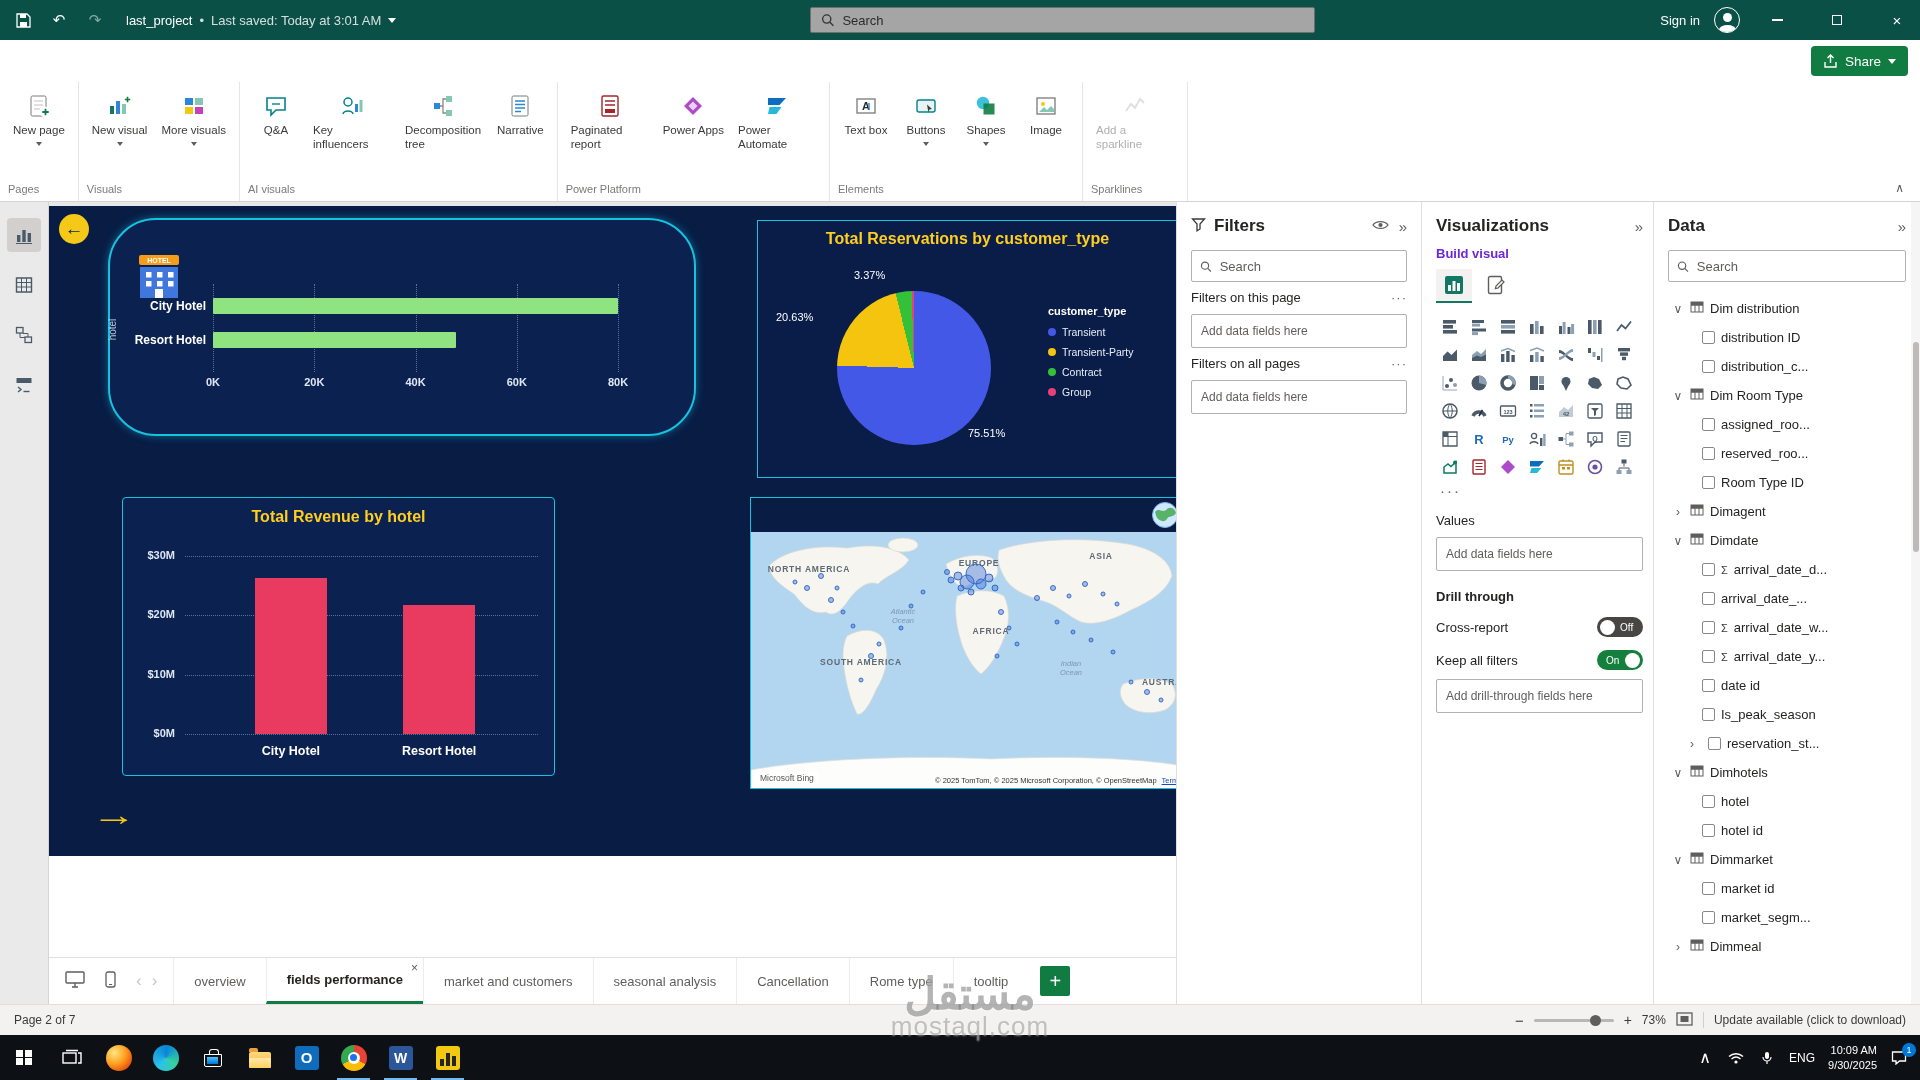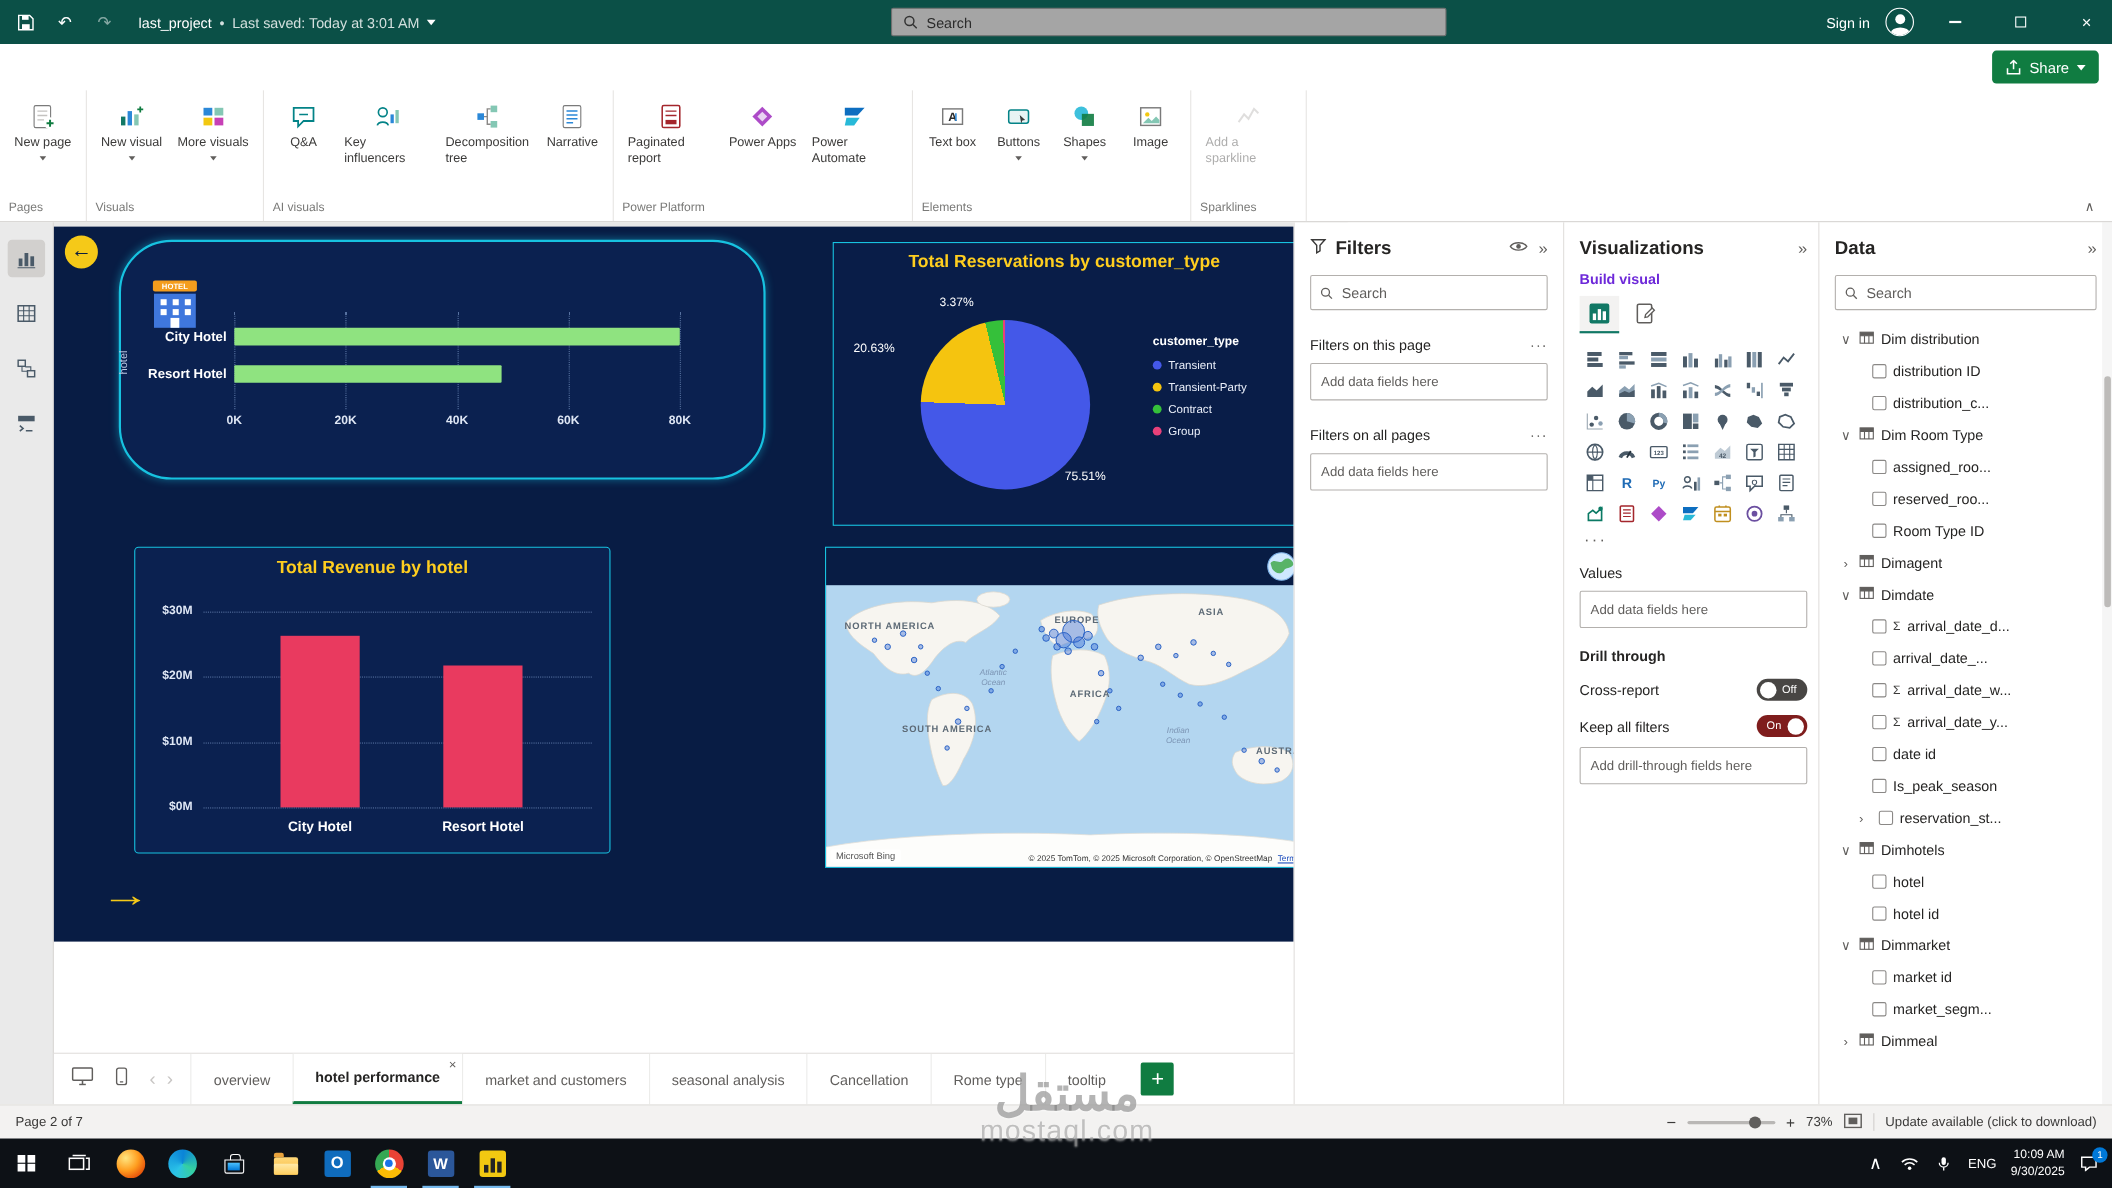--- a/index.html
+++ b/index.html
@@ -117,38 +117,38 @@
   .filters-pane{left:1176px;width:245px}
   .viz-pane{left:1421px;width:232px;padding-right:10px}
   .data-pane{left:1653px;width:267px}
   .pane-header{display:flex;align-items:center;gap:8px}
   .pane-title{font-size:17px;font-weight:bold;color:#252423}
   .ph-icons{margin-left:auto;display:flex;align-items:center;gap:10px;color:#605e5c}
   .collapse{font-size:15px;cursor:pointer}
   .pane-search{margin-top:14px;height:32px;border:1px solid #b3b0ad;border-radius:2px;display:flex;align-items:center;gap:8px;padding:0 8px}
   .pane-search input{border:none;outline:none;font-size:13px;color:#252423;width:100%;font-family:inherit}
   .pane-search input::placeholder{color:#605e5c}
-  .sec-row{display:flex;align-items:center;margin-top:24px;font-size:13px;color:#252423}
+  .sec-row{display:flex;align-items:center;margin-top:8px;font-size:13px;color:#252423}
   .dots{margin-left:auto;color:#605e5c;letter-spacing:1px;cursor:pointer}
   .add-box{margin-top:9px;height:34px;border:1px solid #b3b0ad;border-radius:2px;display:flex;align-items:center;padding:0 9px;font-size:12px;color:#605e5c;cursor:pointer}
 
   .build-label{margin-top:10px;font-size:13px;font-weight:bold;color:#6d28d9}
   .build-tabs{display:flex;gap:6px;margin-top:8px}
   .btab{width:36px;height:34px;display:flex;align-items:center;justify-content:center;cursor:pointer;border-bottom:2px solid transparent}
   .btab.sel{background:#f3f2f1;border-bottom-color:#117865}
   #viz-grid{margin-top:10px;display:grid;grid-template-columns:repeat(7,28px);grid-auto-rows:27px;gap:1px}
   .viz-ic{display:flex;align-items:center;justify-content:center;cursor:pointer;border-radius:2px}
   .viz-more{font-size:15px;color:#605e5c;letter-spacing:2px;margin:2px 0 0 4px;cursor:pointer}
   .drill-row{display:flex;align-items:center;margin-top:13px;font-size:13px;color:#252423}
   .toggle{width:46px;height:20px;border-radius:10px;position:relative;font-size:10px;color:#fff;display:flex;align-items:center;margin-left:auto;cursor:pointer}
   .toggle .knob{position:absolute;width:15px;height:15px;top:2.5px;border-radius:50%;background:#fff}
   .toggle.off{background:#484644}
   .toggle.off .knob{left:3px}
   .toggle.off .tg-lbl{margin-left:23px}
-  .toggle.on{background:#7f1d1d}
+  .toggle.on{background:#15803d}
   .toggle.on .knob{right:3px}
   .toggle.on .tg-lbl{margin-left:9px}
 
   #data-tree{margin-top:12px;font-size:13px;color:#252423}
   .tree-row{display:flex;align-items:center;height:29px;cursor:pointer}
   .table-row{padding-left:4px;gap:6px}
   .field-row{padding-left:34px;gap:6px}
   .chev{width:12px;color:#605e5c;font-size:12px;text-align:center;flex:none}
   .chev.small{margin-left:-16px;margin-right:4px}
   .cbox{width:13px;height:13px;border:1px solid #8a8886;border-radius:2px;background:#fff;flex:none}
@@ -662,21 +662,21 @@
           <span class="pt-nav">
               <span>‹</span>
               <span>›</span>
             </span>
         </div>
         <div id="tabs-list">
             <div class="ptab">
               <span class="ptab-lbl">overview</span>
             </div>
             <div class="ptab active">
-              <span class="ptab-lbl">hotel performance</span>
+              <span class="ptab-lbl">fields performance</span>
               <span class="tab-close">×</span>
             </div>
             <div class="ptab">
               <span class="ptab-lbl">market and customers</span>
             </div>
             <div class="ptab">
               <span class="ptab-lbl">seasonal analysis</span>
             </div>
             <div class="ptab">
               <span class="ptab-lbl">Cancellation</span>

